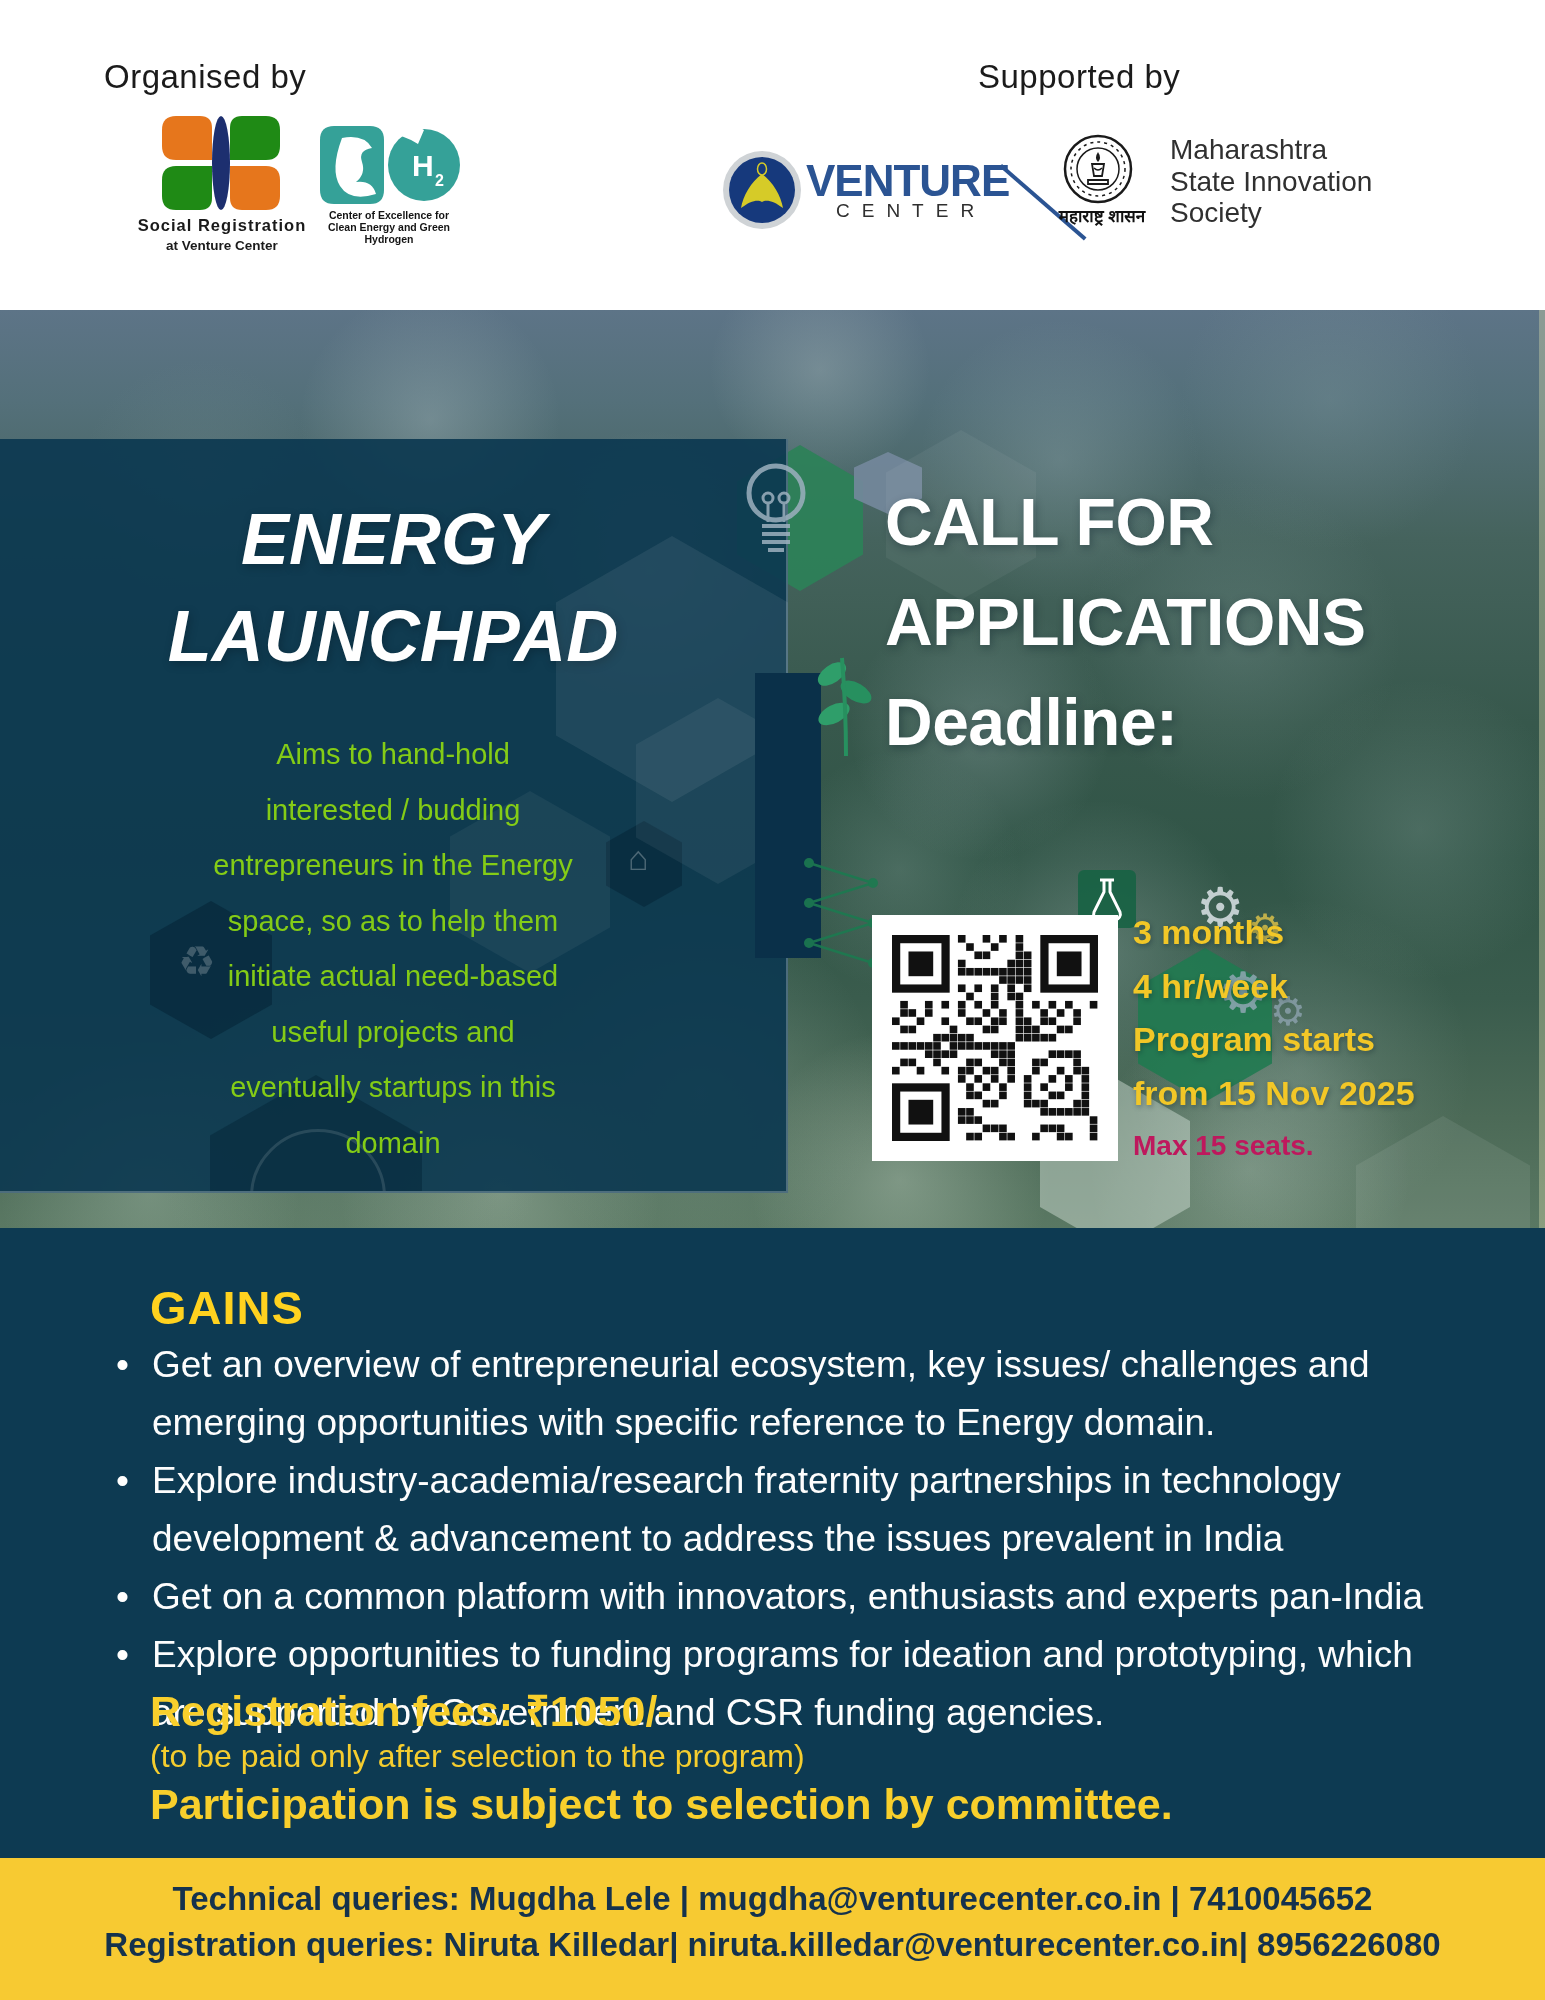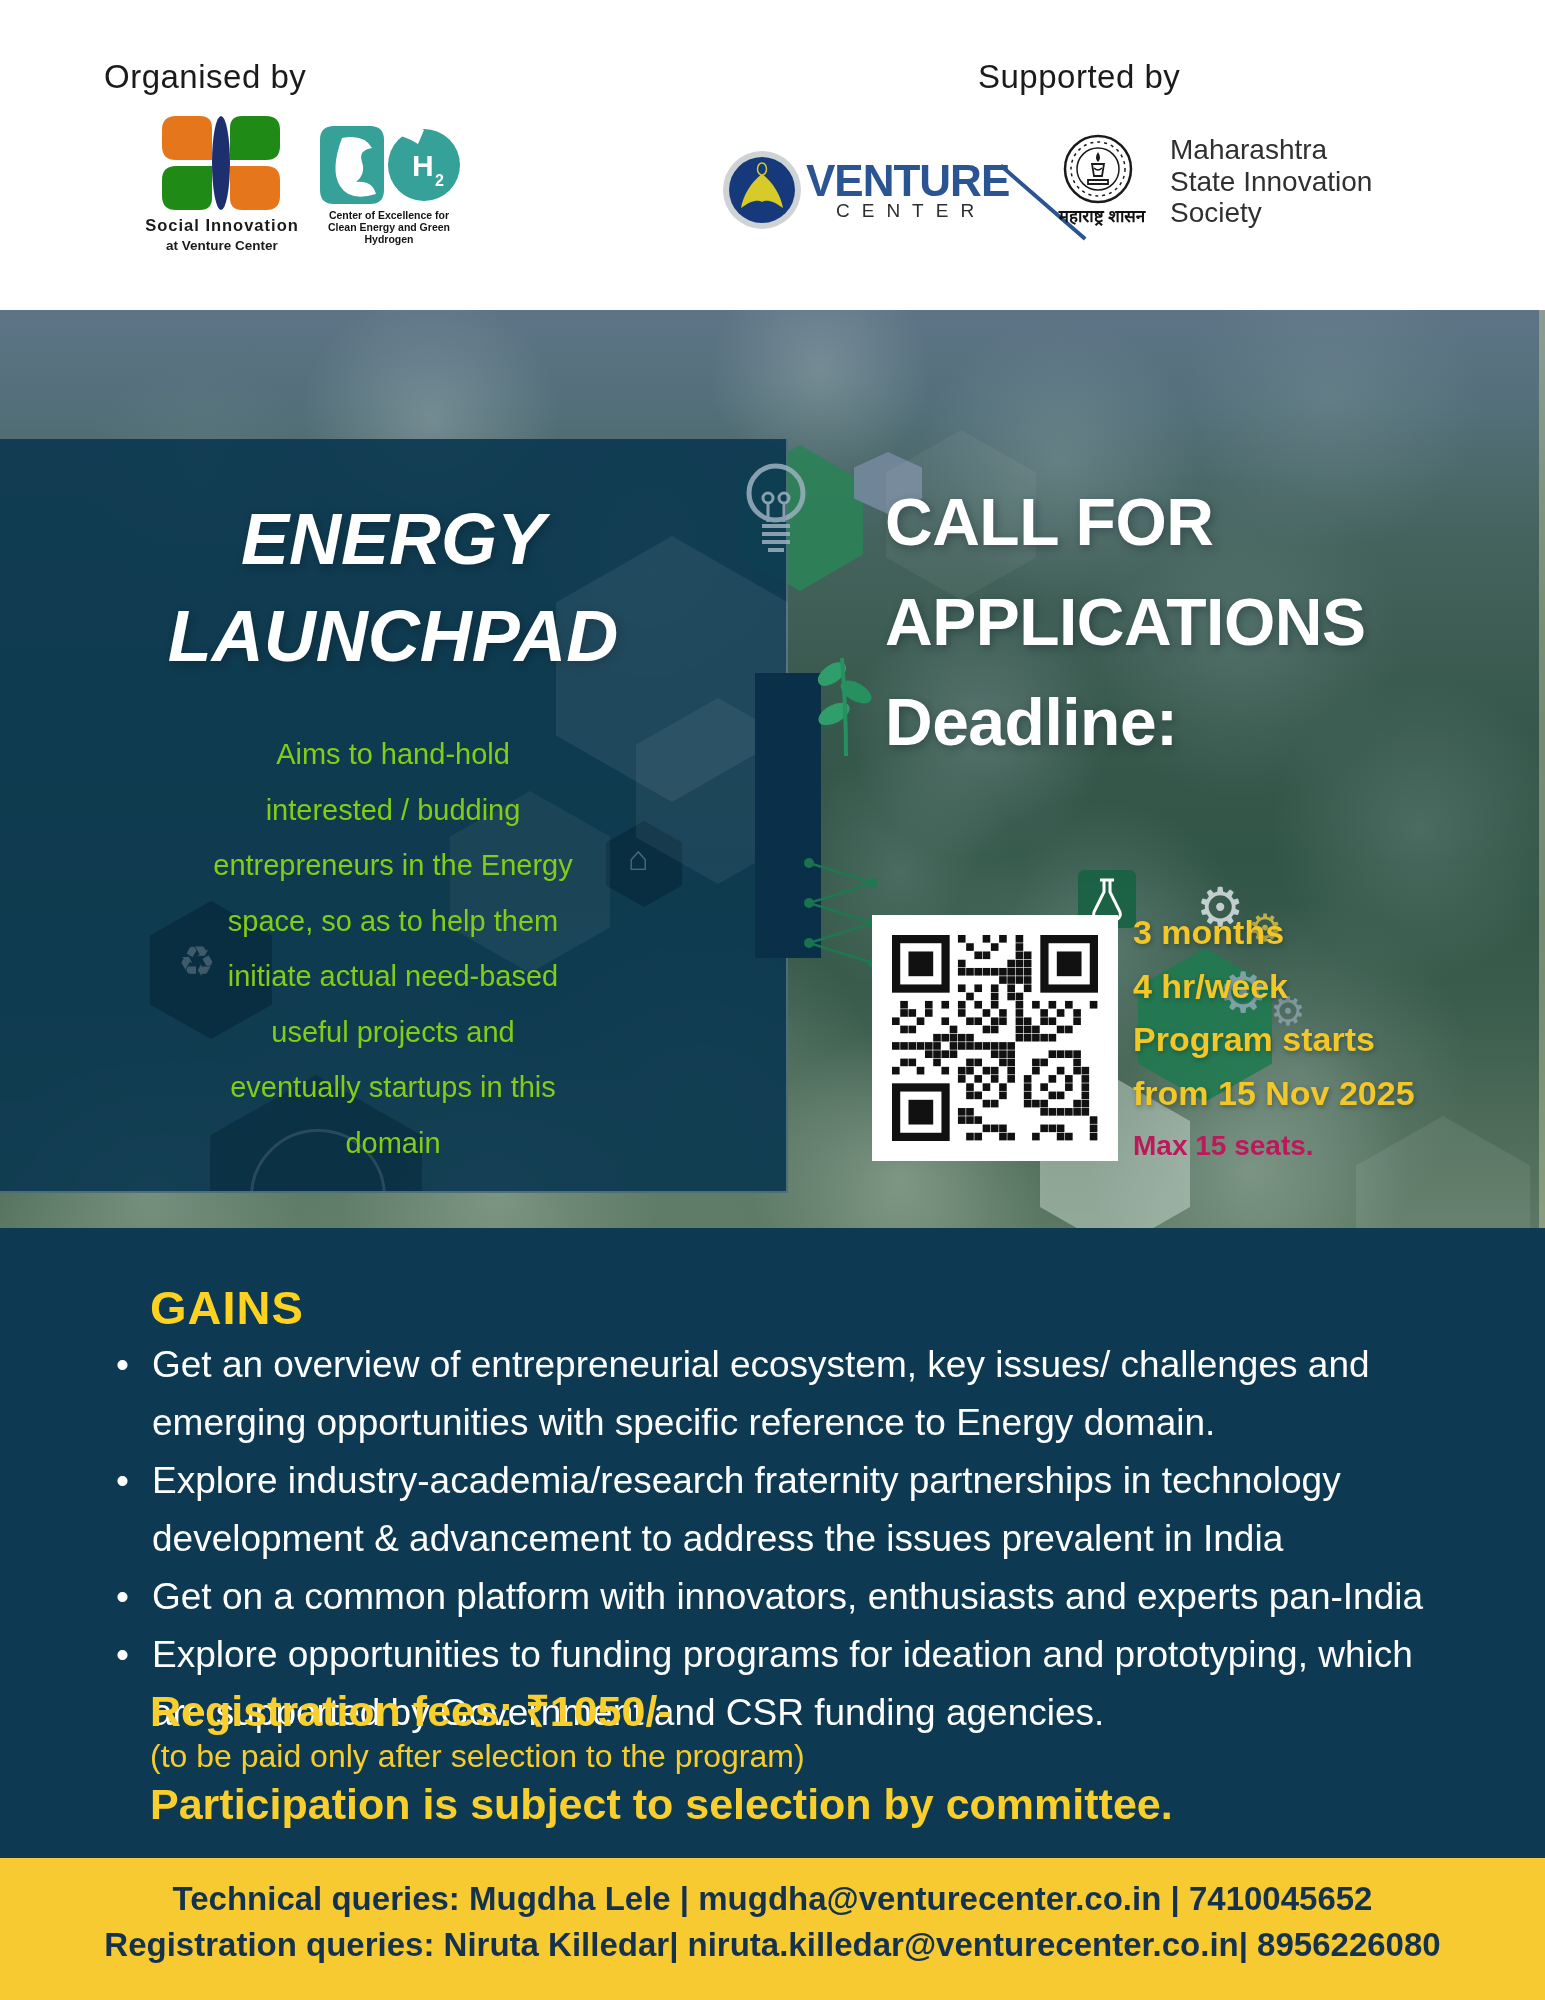--- a/index.html
+++ b/index.html
@@ -89,21 +89,21 @@
 
     <div class="a" style="left:162px;top:116px;width:118px;height:94px;">
       <svg width="118" height="94" viewBox="0 0 118 94">
         <path d="M14,0 H38 Q50,0 50,12 V44 H14 Q0,44 0,30 V14 Q0,0 14,0 Z" fill="#e6761c"></path>
         <path d="M80,0 H104 Q118,0 118,14 V30 Q118,44 104,44 H68 V12 Q68,0 80,0 Z" fill="#1f8a15"></path>
         <path d="M14,50 H50 V82 Q50,94 38,94 H14 Q0,94 0,80 V64 Q0,50 14,50 Z" fill="#1f8a15"></path>
         <path d="M68,50 H104 Q118,50 118,64 V80 Q118,94 104,94 H80 Q68,94 68,82 Z" fill="#e6761c"></path>
         <ellipse cx="59" cy="47" rx="9" ry="47" fill="#1d2f6f"></ellipse>
       </svg>
     </div>
-    <div class="a si-caption1" style="left:122px;top:216px;width:200px;">Social Innovation</div>
+    <div class="a si-caption1" style="left:122px;top:216px;width:200px;">Social Registration</div>
     <div class="a si-caption2" style="left:122px;top:238px;width:200px;">at Venture Center</div>
 
     <div class="a" style="left:318px;top:124px;width:142px;height:82px;">
       <svg width="142" height="82" viewBox="0 0 142 82">
         <path d="M16,2 H52 Q66,2 66,16 V66 Q66,80 52,80 H16 Q2,80 2,66 V16 Q2,2 16,2 Z" fill="#35a198"></path>
         <path d="M24,14 q22,-4 30,10 q-14,2 -10,14 q4,12 -6,20 q16,-2 20,12 q-26,8 -36,-8 q-10,-16 2,-48 Z" fill="#ffffff"></path>
         <circle cx="106" cy="41" r="36" fill="#35a198"></circle>
         <path d="M70,10 q20,-14 36,-4 l-6,14 q-16,-10 -30,-10 Z" fill="#ffffff"></path>
         <text x="94" y="52" font-family="Liberation Sans, sans-serif" font-size="30" fill="#ffffff" font-weight="bold">H</text>
         <text x="117" y="62" font-family="Liberation Sans, sans-serif" font-size="16" fill="#ffffff" font-weight="bold">2</text>

